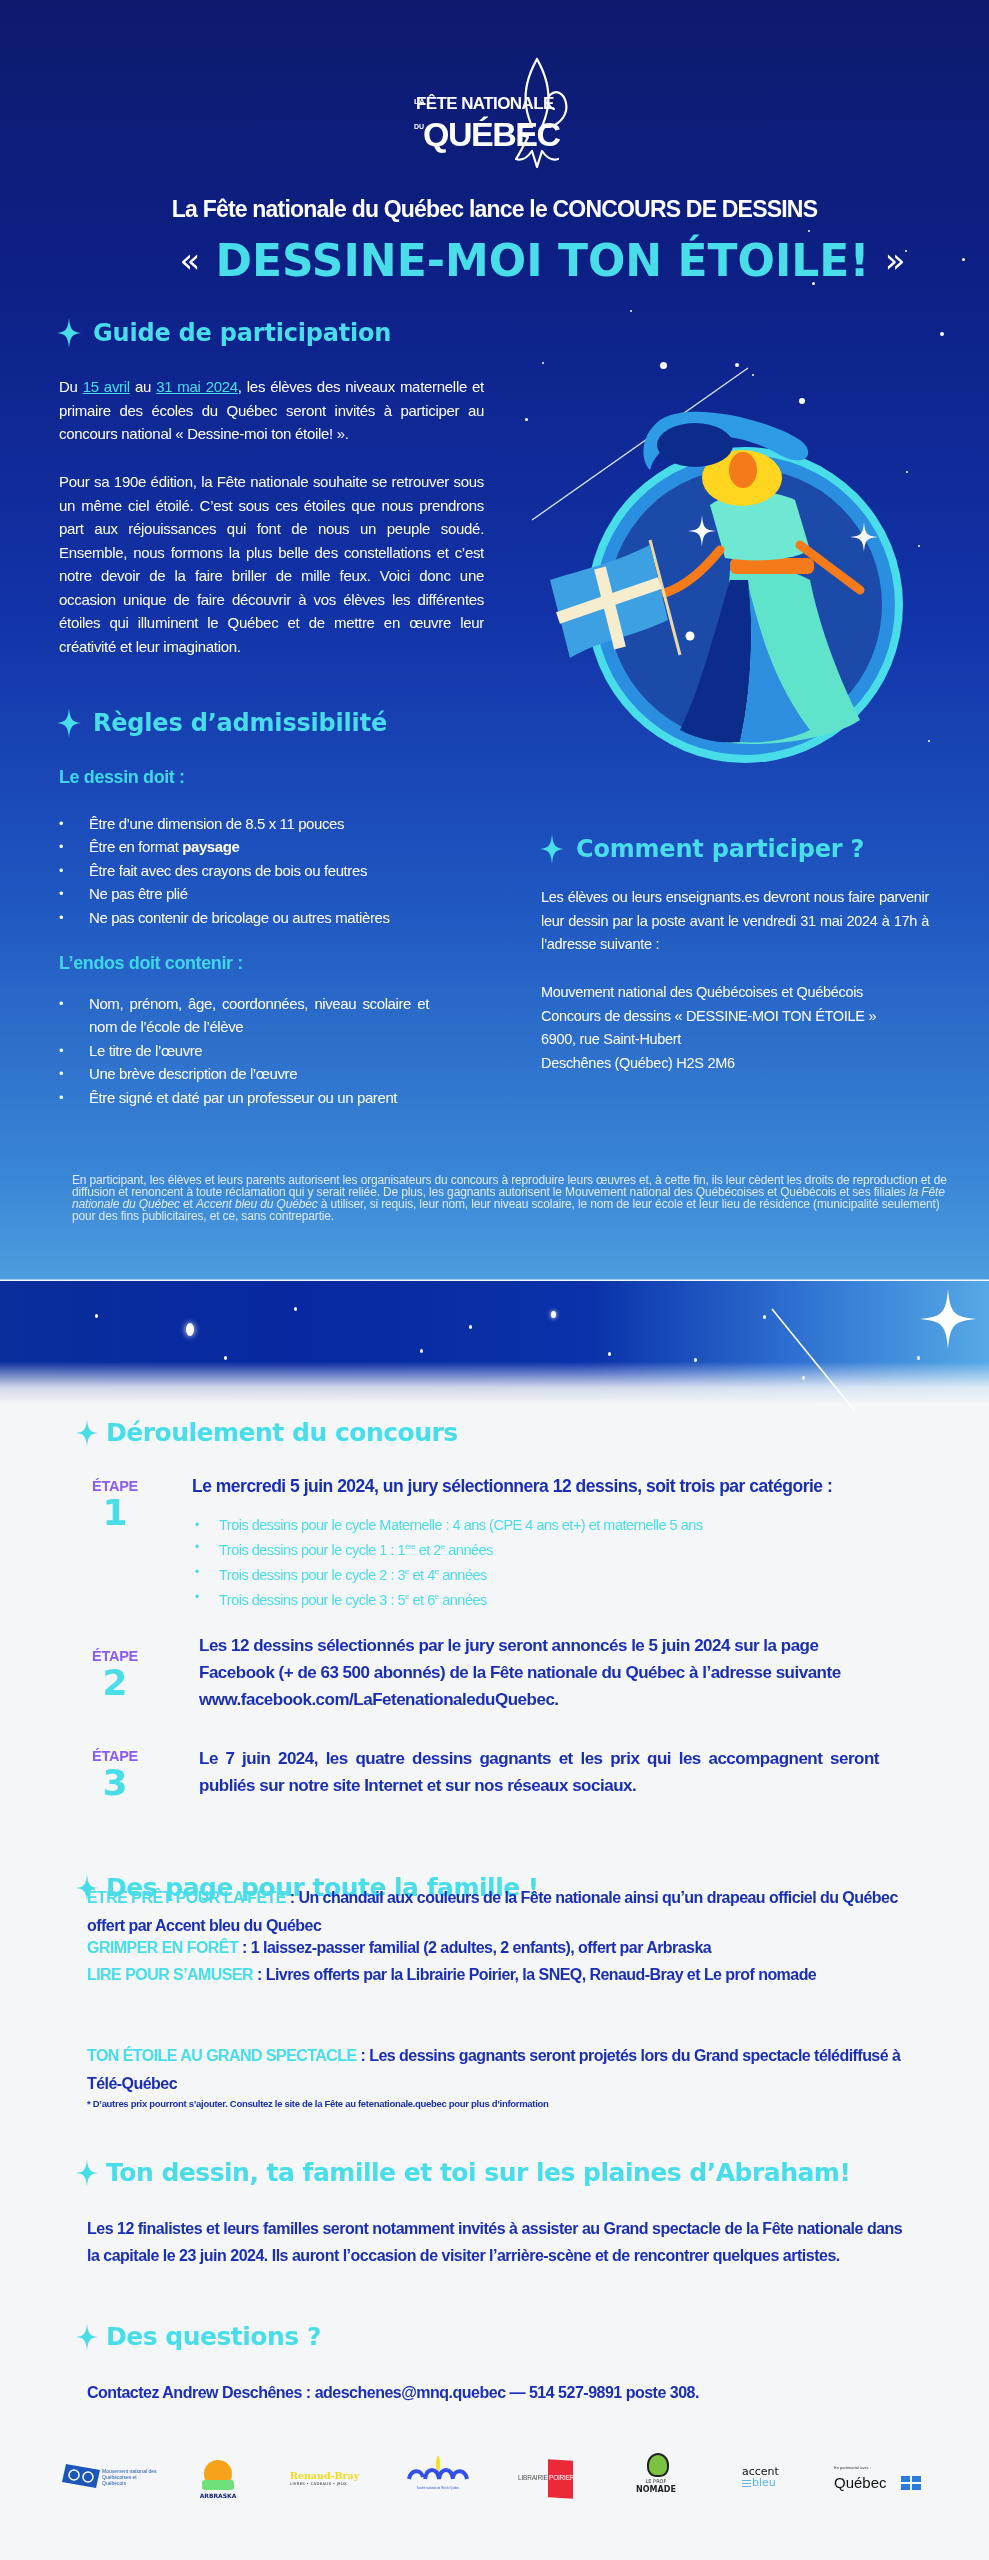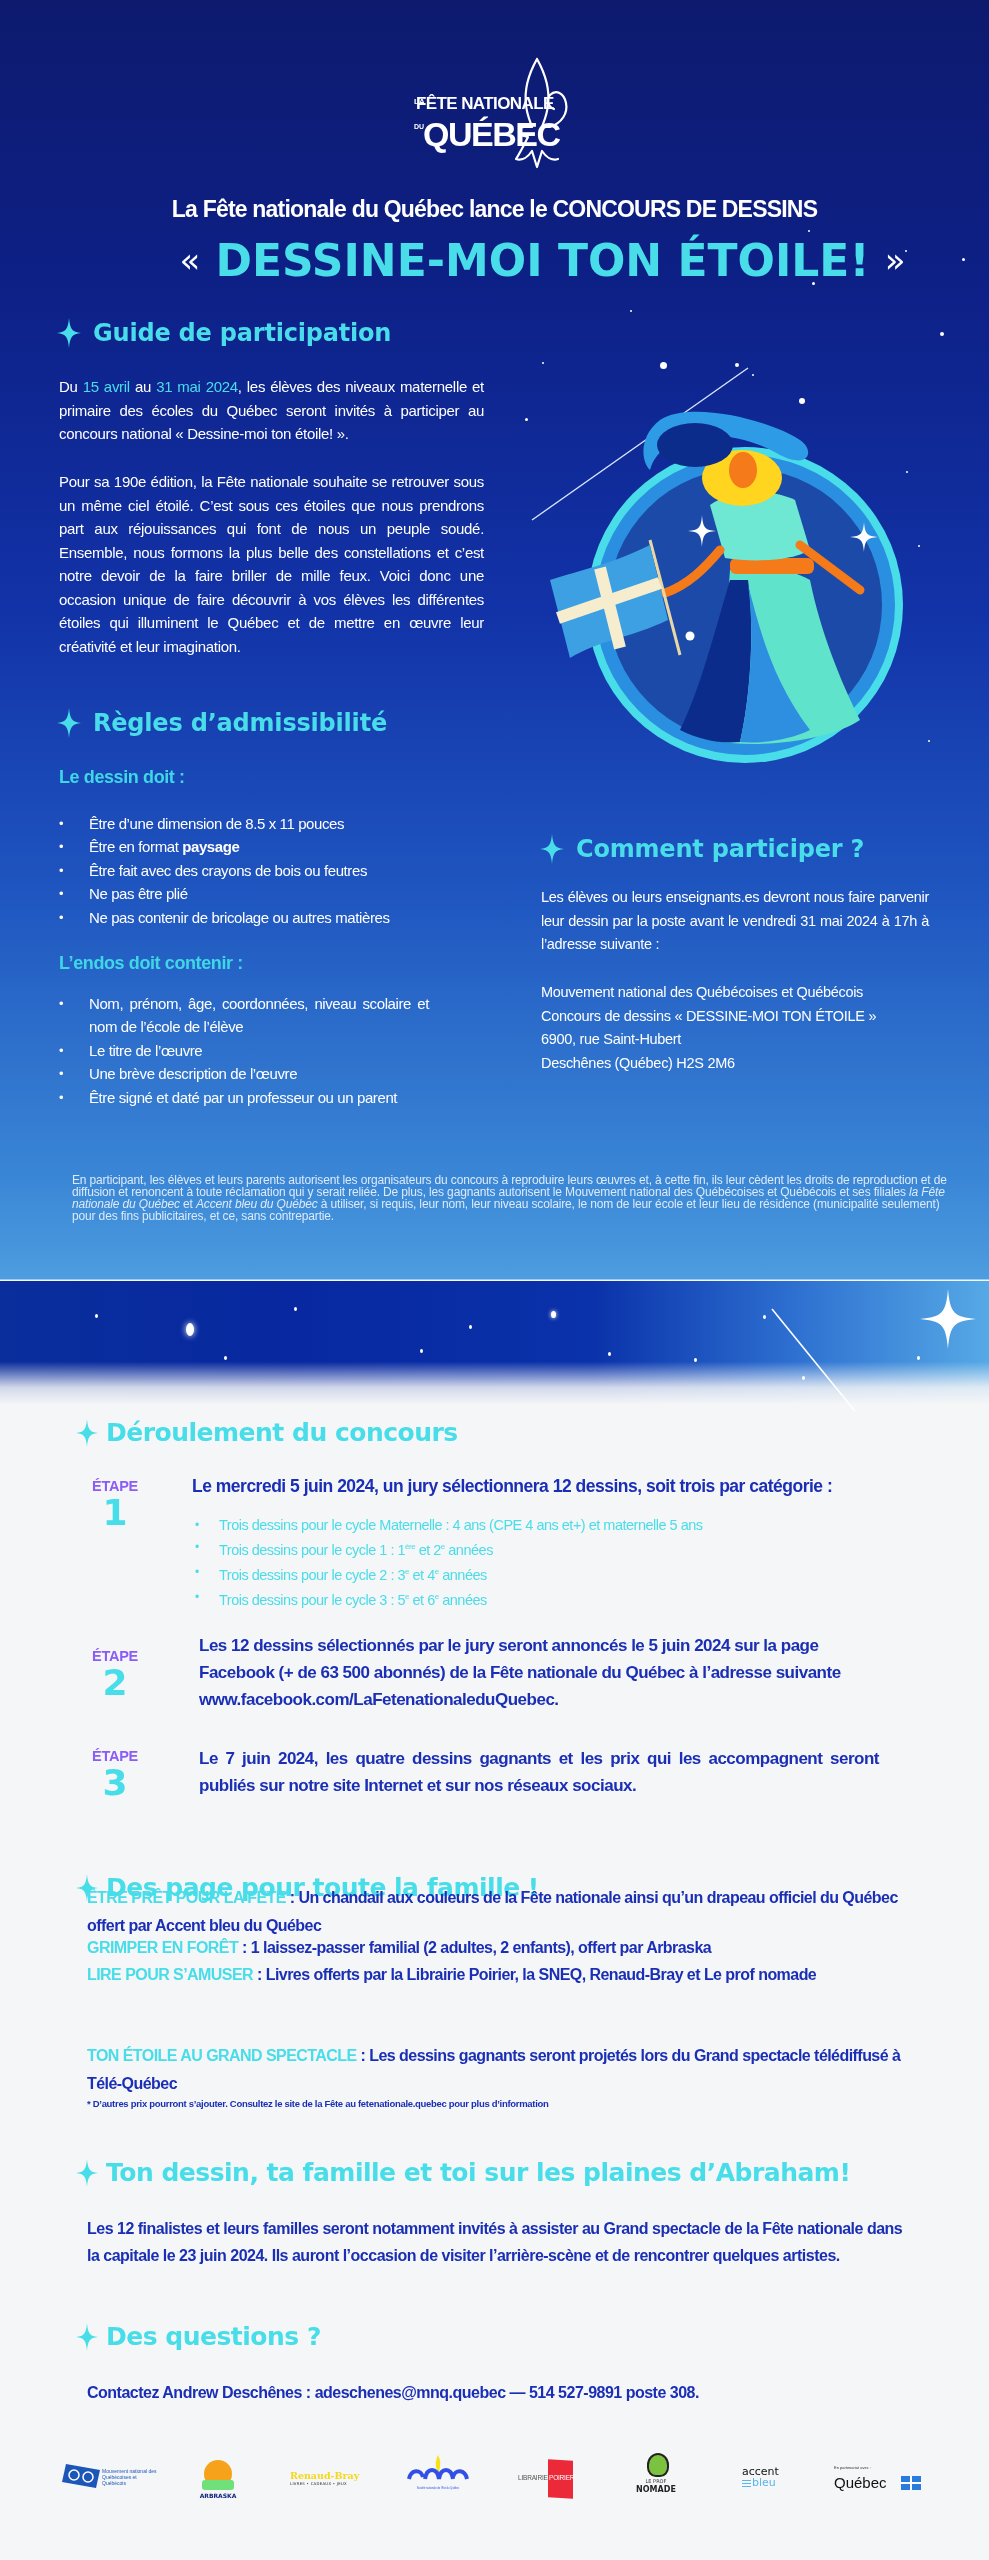--- a/index.html
+++ b/index.html
@@ -45,21 +45,21 @@
     position: absolute; color: #49dde9; font-weight: bold;
     font-family: "DejaVu Sans", sans-serif; font-size: 24px; letter-spacing: -0.2px;
     display: flex; align-items: center; gap: 12px; white-space: nowrap;
   }
   .h2 .spark { width: 24px; height: 30px; }
 
   .para {
     position: absolute; color: #fff; font-size: 15px; line-height: 23.5px;
     text-align: justify; letter-spacing: -0.3px;
   }
-  .hl { color: #49dde9; }
+  .hl { color: #49dde9; text-decoration: underline; }
   .sub-h { position: absolute; color: #3fd7e6; font-weight: bold; font-size: 18px; letter-spacing: -0.4px; }
   ul.bul { position: absolute; margin: 0; padding: 0; list-style: none; color: #fff; font-size: 15px; line-height: 23.4px; letter-spacing: -0.4px; }
   ul.bul li { position: relative; padding-left: 30px; }
   ul.bul li::before { content: "•"; position: absolute; left: 0; font-size: 13px; }
 
   #illus { position: absolute; left: 510px; top: 300px; width: 480px; height: 480px; }
 
   #disclaimer {
     position: absolute; left: 72px; width: 880px; top: 1174px;
     color: #dceafa; font-size: 12px; line-height: 12px; letter-spacing: -0.15px;

